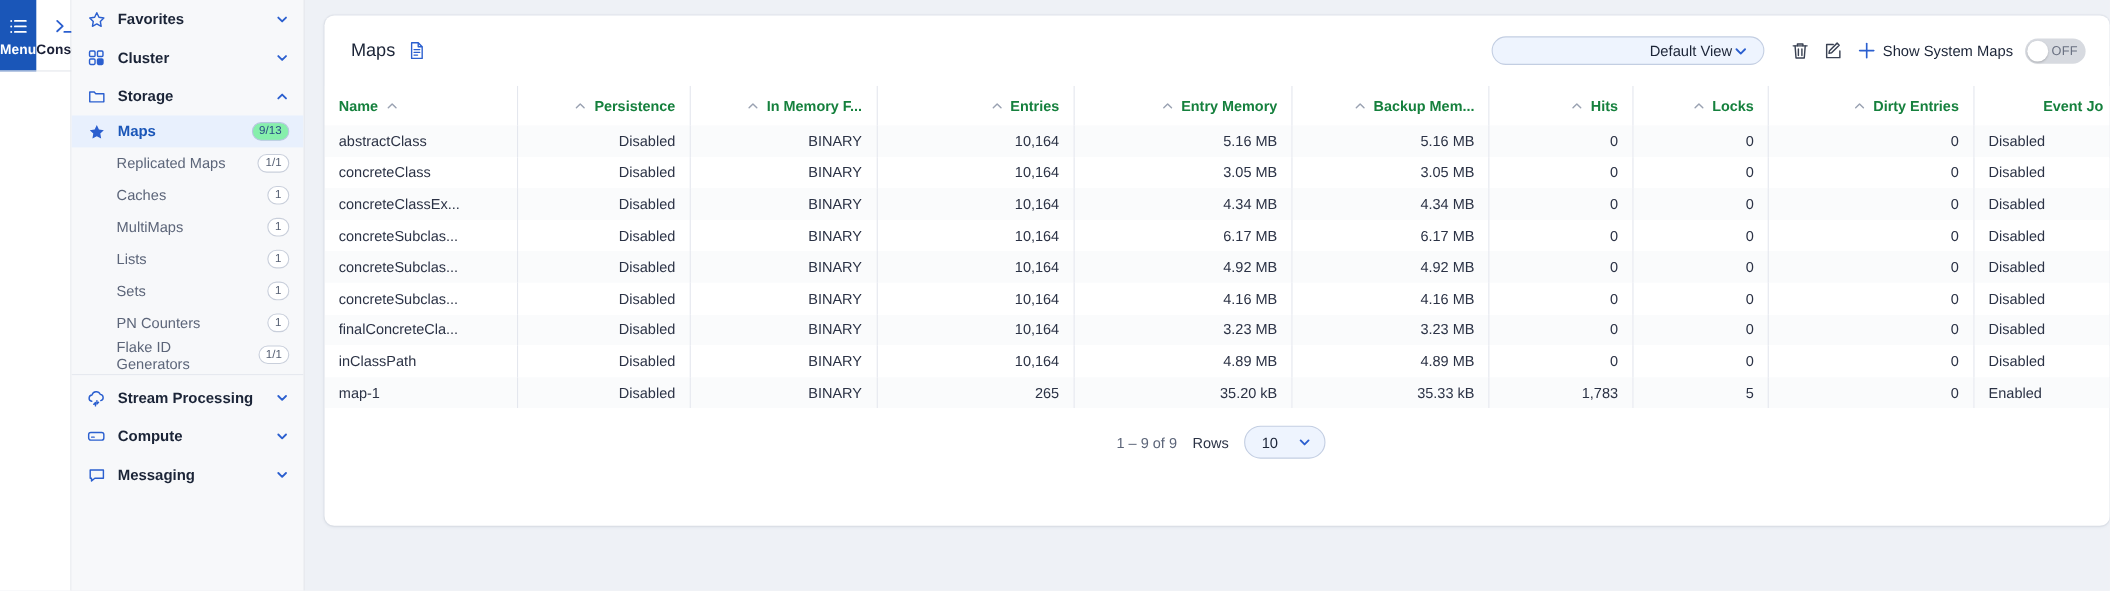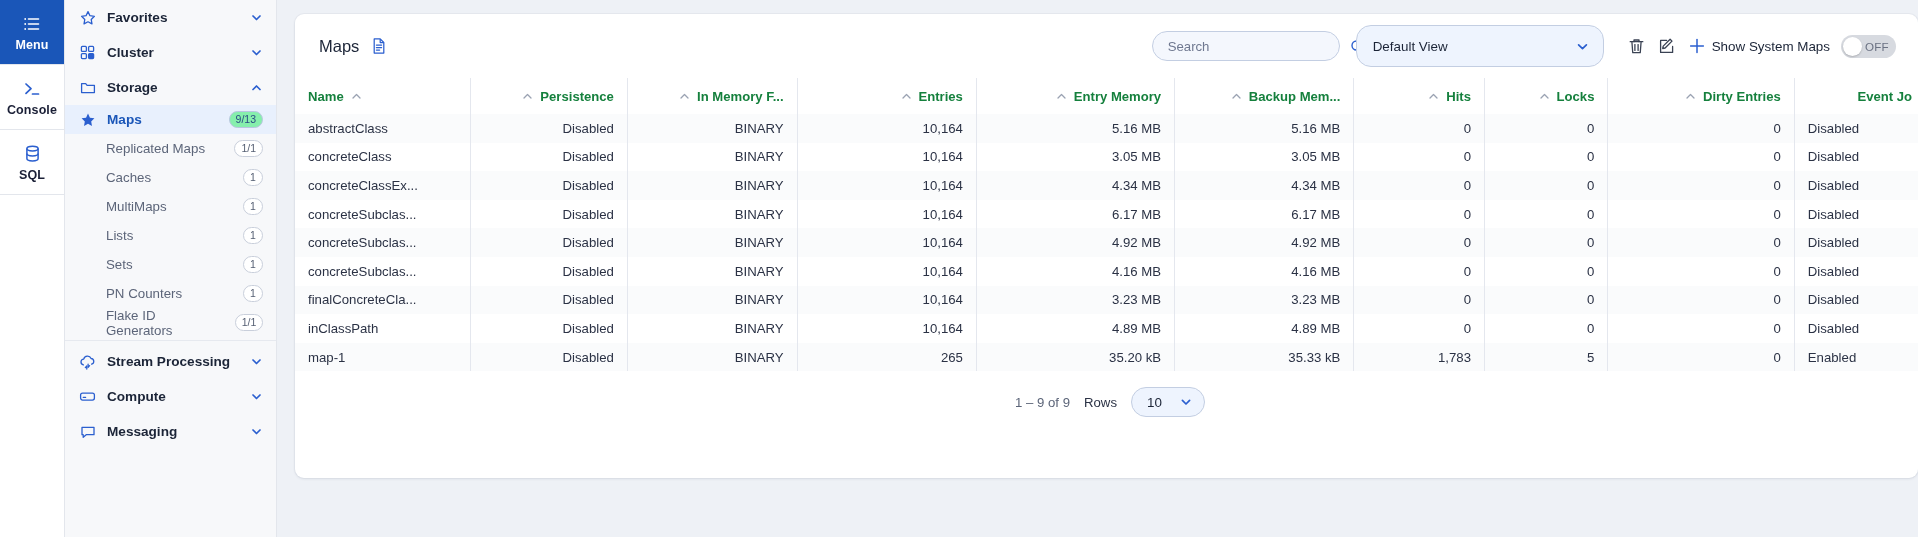--- a/index.html
+++ b/index.html
@@ -15,21 +15,21 @@
     position: relative;
   }
 
   
   .rail {
     width: 65px;
     background: #ffffff;
     border-right: 1px solid #e3e6ec;
     flex: 0 0 65px;
     display: flex;
-    flex-direction: column;
+    flex-direction: row;
   }
   .rail-item {
     height: 65px;
     display: flex;
     flex-direction: column;
     align-items: center;
     justify-content: center;
     gap: 3px;
     border-bottom: 1px solid #e3e6ec;
     cursor: pointer;
@@ -125,27 +125,28 @@
   .search-box input {
     border: 0; outline: 0; background: transparent;
     flex: 1 1 auto; font-size: 13.2px; color: #2b3245;
     font-family: "Liberation Sans", sans-serif;
   }
   .search-box input::placeholder { color: #6f7890; }
   .search-ic { width: 15px; height: 15px; color:#2b5fcf; display:flex; }
 
   .view-select {
     margin-left: 16px;
-    width: 248px; height: 42px;
+    width: 248px; height: 26px;
     border: 1px solid #c3cee2;
     border-radius: 15px;
     background: #eef4fe;
     display: flex; align-items: center;
     padding: 0 13px 0 16px;
     cursor: pointer;
+    text-align: right;
   }
   .view-select .vs-label { flex: 1 1 auto; font-size: 13.4px; color: #1b2437; }
   .view-select .vs-chev { width: 15px; height: 15px; color: #2b5fcf; display:flex; }
 
   .tb-icon {
     width: 30px; height: 30px;
     display: flex; align-items: center; justify-content: center;
     cursor: pointer;
     color: #3a4253;
   }
@@ -405,29 +406,20 @@
               <path d="M10.2 1.9 v3.6 h3.6"></path>
               <line x1="6.4" y1="8.1" x2="11.6" y2="8.1" stroke-linecap="round"></line>
               <line x1="6.4" y1="10.6" x2="11.6" y2="10.6" stroke-linecap="round"></line>
               <line x1="6.4" y1="13.1" x2="9.6" y2="13.1" stroke-linecap="round"></line>
             </svg>
           </span>
         </div>
 
         <div class="spacer"></div>
 
-        <div class="search-box">
-          <input type="text" placeholder="Search" style="">
-          <span class="search-ic">
-            <svg width="15" height="15" viewBox="0 0 15 15" fill="none" stroke="currentColor" stroke-width="1.4" stroke-linecap="round">
-              <circle cx="6.5" cy="6.5" r="4.5"></circle>
-                <line x1="9.9" y1="9.9" x2="13.4" y2="13.4"></line>
-            </svg>
-          </span>
-        </div>
 
         <div class="view-select">
           <span class="vs-label">Default View</span>
           <span class="vs-chev">
             <svg width="15" height="15" viewBox="0 0 15 15" fill="none" stroke="currentColor" stroke-width="1.7" stroke-linecap="round" stroke-linejoin="round">
                 <polyline points="3.6,5.8 7.5,9.7 11.4,5.8"></polyline>
               </svg>
           </span>
         </div>
 

